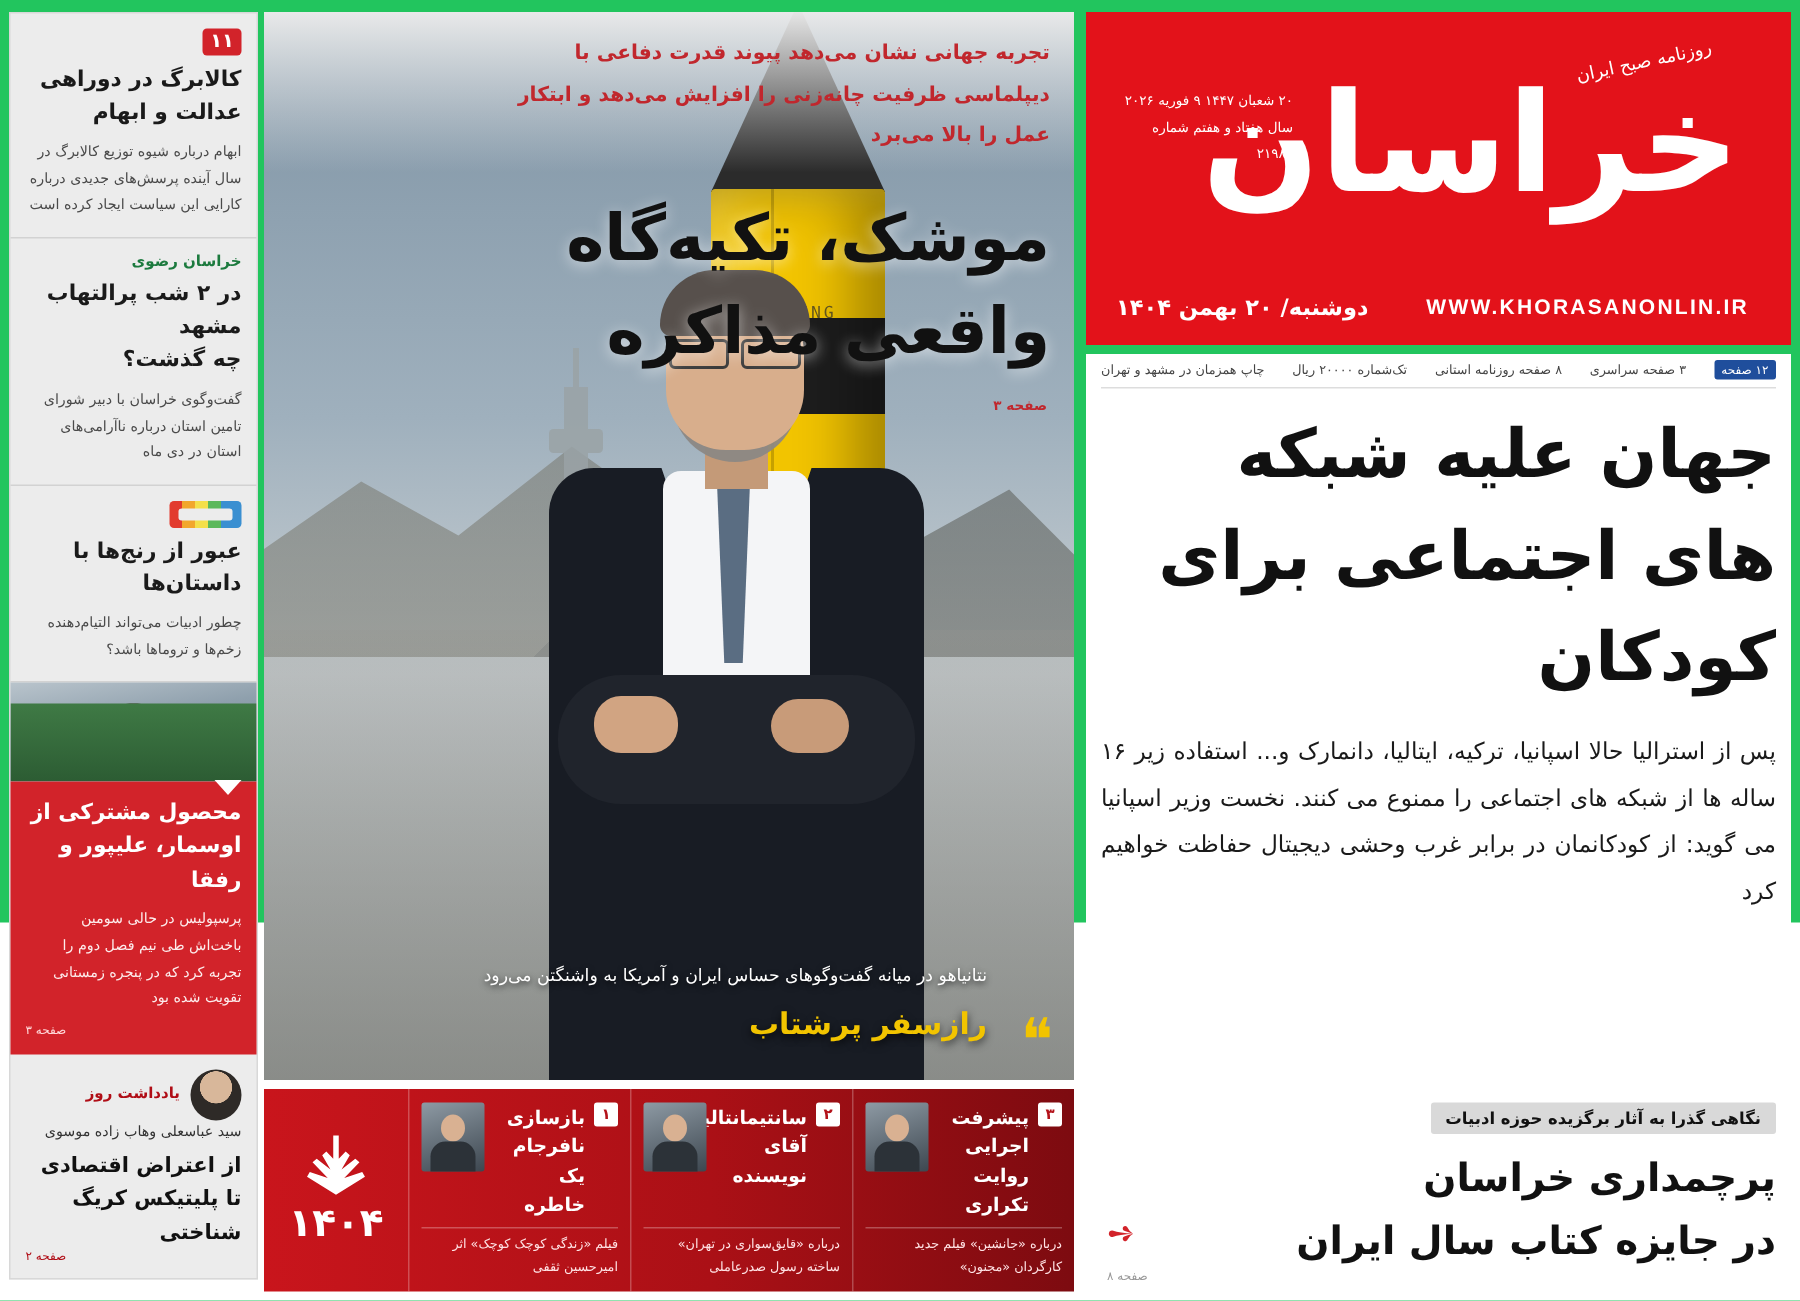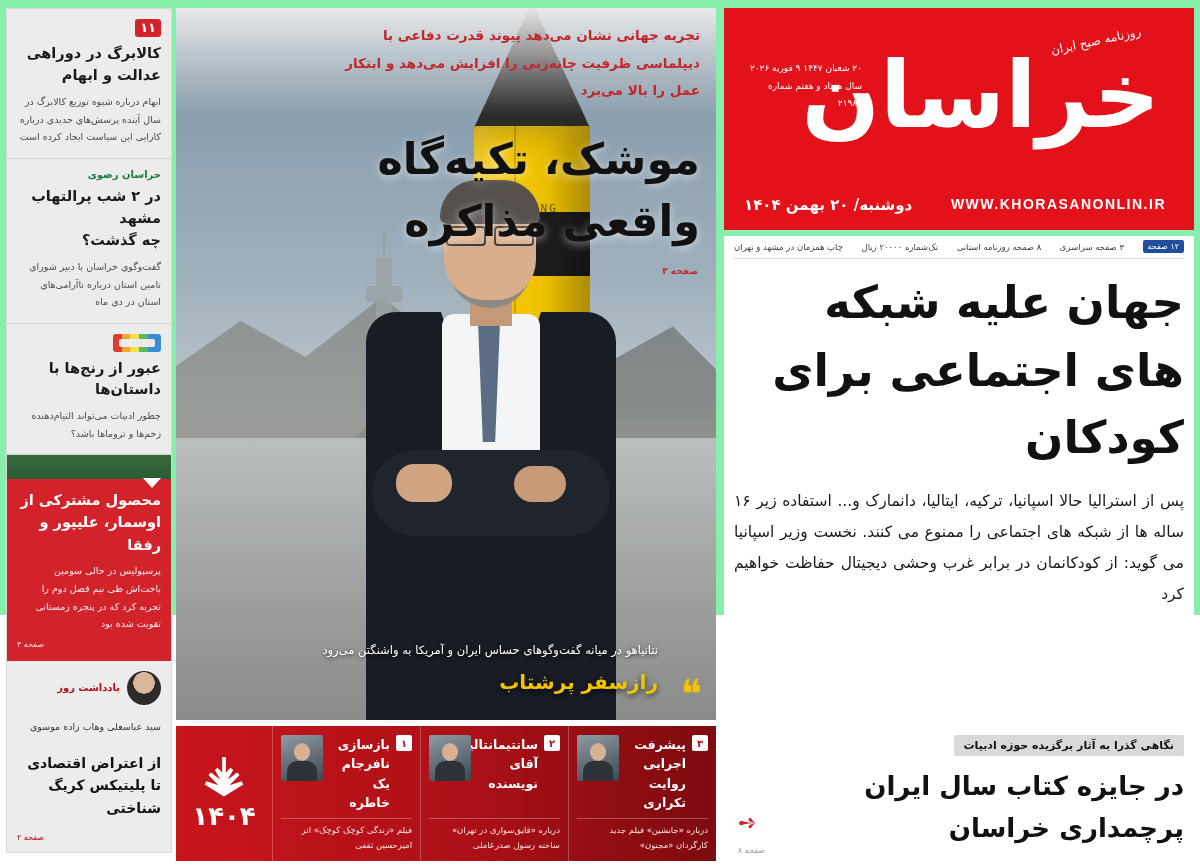--- a/index.html
+++ b/index.html
@@ -7,21 +7,21 @@
     width: 1200px; height: 867px;
     background: #ffffff;
     font-family: "DejaVu Sans", "Liberation Sans", sans-serif;
     direction: rtl;
     overflow: hidden;
     position: relative;
   }
   .page {
     position: relative;
     width: 1200px; height: 615px;
-    background: #86efac;
+    background: #22c55e;
     padding: 8px 6px 6px 6px;
   }
 
   
   .sidebar {
     position: absolute;
     left: 6px; top: 8px;
     width: 166px; height: 845px;
     background: #ececec;
     border: 1px solid #d8d8d8;
@@ -100,21 +100,21 @@
   }
   .red-body{
     font-size:9.5px;line-height:1.85;text-align:right;margin-top:6px;color:#fdecec;
   }
   .red-page{
     font-size:8px;margin-top:7px;text-align:left;color:#ffd9d9;
   }
 
   .side-note{
     padding:10px;
-    display:flex;flex-direction:column;gap:14px;flex:1;
+    display:flex;flex-direction:column;gap:0;flex:1;
   }
   .note-head{
     display:flex;align-items:center;justify-content:flex-start;gap:7px;
   }
   .note-avatar{
     width:34px;height:34px;border-radius:50%;
     background:radial-gradient(circle at 50% 35%, #d8b79a 0 38%, #2e2a27 39% 100%);
     flex:0 0 auto;
   }
   .note-label{font-size:10px;color:#b00d16;font-weight:bold;}
@@ -529,22 +529,22 @@
       <span class="cell">تک‌شماره ۲۰۰۰۰ ریال</span>
       <span class="cell">چاپ همزمان در مشهد و تهران</span>
     </div>
     <div class="main-headline">جهان علیه شبکه های اجتماعی برای کودکان</div>
     <div class="main-body">پس از استرالیا حالا اسپانیا، ترکیه، ایتالیا، دانمارک و... استفاده زیر ۱۶ ساله ها از شبکه های اجتماعی را ممنوع می کنند. نخست وزیر اسپانیا می گوید: از کودکانمان در برابر غرب وحشی دیجیتال حفاظت خواهیم کرد</div>
   </div>
 
   <div class="bottom-culture">
     <span class="culture-tab">نگاهی گذرا به آثار برگزیده حوزه ادبیات</span>
     <div class="culture-title">
+      <div>پرچمداری خراسان</div>
       <div>در جایزه کتاب سال ایران</div>
-      <div>پرچمداری خراسان</div>
     </div>
     <span class="culture-arrow">➺</span>
     <span class="culture-page">صفحه ۸</span>
   </div>
 
   <div class="film-strip">
     <div class="film-logo">
       <span class="tulip"></span>
       <span class="film-year">۱۴۰۴</span>
     </div>

